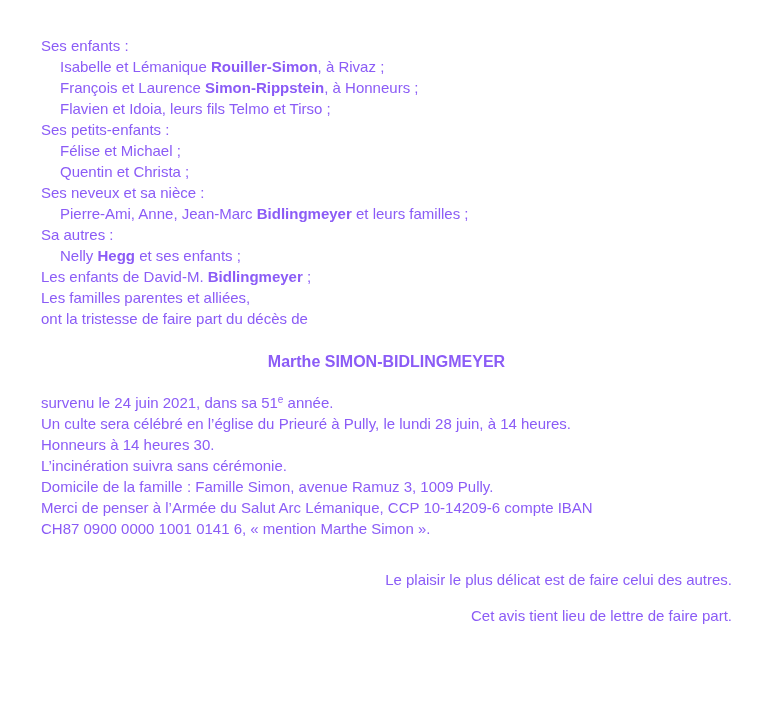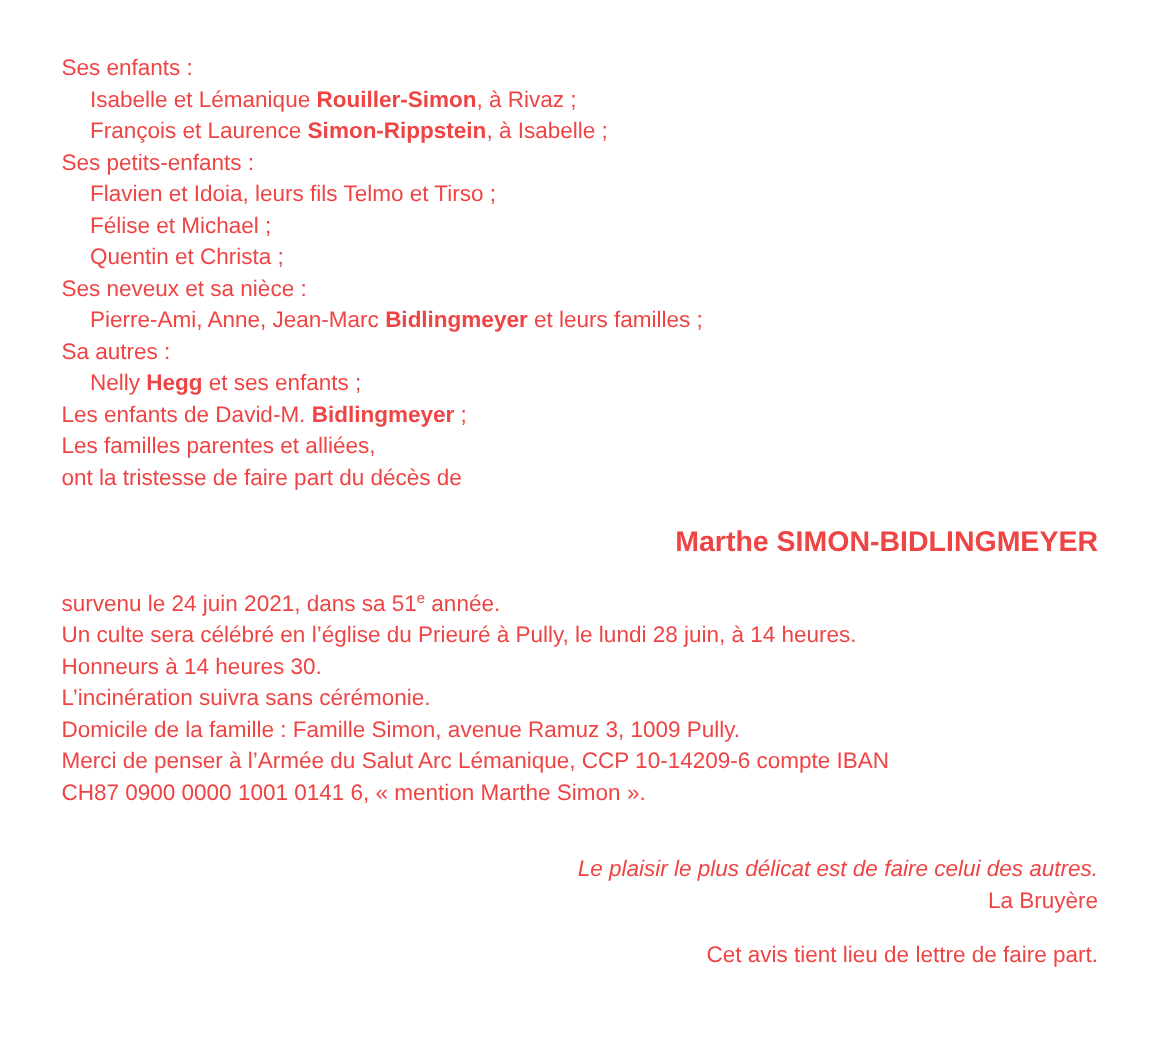--- a/index.html
+++ b/index.html
@@ -1,67 +1,67 @@
 <!DOCTYPE html>
 <html><head>
 <meta charset="utf-8">
 <style>
   html, body { margin: 0; padding: 0; background: #ffffff; }
   .page {
     position: relative;
     width: 779px;
     height: 701px;
     background: #ffffff;
-    color: #ef4444;
+    color: #8b5cf6;
     font-family: "Liberation Sans", "DejaVu Sans", sans-serif;
     font-size: 15px;
     line-height: 21px;
     box-sizing: border-box;
     padding: 35px 47px 0 41px;
     overflow: hidden;
   }
   .line { white-space: pre-wrap; }
   .line.indent { padding-left: 19px; }
   .bold { font-weight: bold; margin-top: 40px; }
   .super {
     font-size: 10px;
     vertical-align: baseline;
     position: relative;
     top: -5px;
     line-height: 0;
   }
   .deceased-name {
-    font-size: 19px;
+    font-size: 16px;
     line-height: 23px;
     font-weight: bold;
-    text-align: right;
+    text-align: center;
     margin: 21px 0 19px 0;
   }
   .quote-block {
     margin-top: 30px;
     text-align: right;
   }
-  .quote-text { font-style: italic; }
+  .quote-text { }
   .quote-attribution { font-style: normal; }
   .closing-line {
     margin-top: 15px;
     text-align: right;
   }
 </style>
 </head>
 <body>
 
 <div class="page">
 
   <div class="family-block">
       <div class="line"><span>Ses enfants :</span></div>
       <div class="line indent"><span>Isabelle et Lémanique </span><span class="bold">Rouiller-Simon</span><span>, à Rivaz ;</span></div>
-      <div class="line indent"><span>François et Laurence </span><span class="bold">Simon-Rippstein</span><span>, à Isabelle ;</span></div>
+      <div class="line indent"><span>François et Laurence </span><span class="bold">Simon-Rippstein</span><span>, à Honneurs ;</span></div>
+      <div class="line indent"><span>Flavien et Idoia, leurs fils Telmo et Tirso ;</span></div>
       <div class="line"><span>Ses petits-enfants :</span></div>
-      <div class="line indent"><span>Flavien et Idoia, leurs fils Telmo et Tirso ;</span></div>
       <div class="line indent"><span>Félise et Michael ;</span></div>
       <div class="line indent"><span>Quentin et Christa ;</span></div>
       <div class="line"><span>Ses neveux et sa nièce :</span></div>
       <div class="line indent"><span>Pierre-Ami, Anne, Jean-Marc </span><span class="bold">Bidlingmeyer</span><span> et leurs familles ;</span></div>
       <div class="line"><span>Sa autres :</span></div>
       <div class="line indent"><span>Nelly </span><span class="bold">Hegg</span><span> et ses enfants ;</span></div>
       <div class="line"><span>Les enfants de David-M. </span><span class="bold">Bidlingmeyer</span><span> ;</span></div>
       <div class="line"><span>Les familles parentes et alliées,</span></div>
       <div class="line"><span>ont la tristesse de faire part du décès de</span></div>
     </div>
@@ -73,18 +73,17 @@
       <div class="line"><span>Un culte sera célébré en l’église du Prieuré à Pully, le lundi 28 juin, à 14 heures.</span></div>
       <div class="line"><span>Honneurs à 14 heures 30.</span></div>
       <div class="line"><span>L’incinération suivra sans cérémonie.</span></div>
       <div class="line"><span>Domicile de la famille : Famille Simon, avenue Ramuz 3, 1009 Pully.</span></div>
       <div class="line"><span>Merci de penser à l’Armée du Salut Arc Lémanique, CCP 10-14209-6 compte IBAN</span></div>
       <div class="line"><span>CH87 0900 0000 1001 0141 6, « mention Marthe Simon ».</span></div>
     </div>
 
   <div class="quote-block">
     <div class="quote-text">Le plaisir le plus délicat est de faire celui des autres.</div>
-    <div class="quote-attribution">La Bruyère</div>
   </div>
 
   <div class="closing-line">Cet avis tient lieu de lettre de faire part.</div>
 
 </div>
 
 </body></html>

